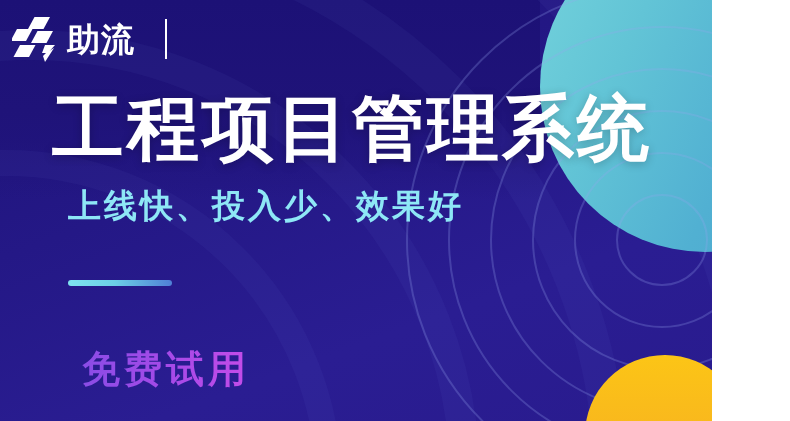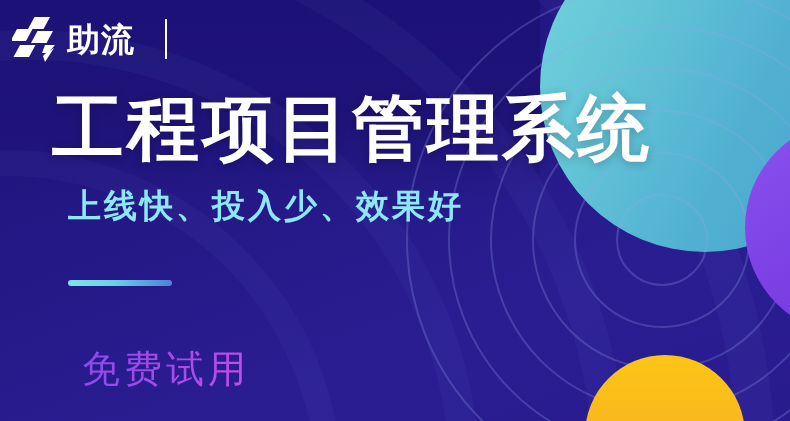--- a/index.html
+++ b/index.html
@@ -2,21 +2,21 @@
 <html><head>
 <meta charset="utf-8">
 <style>
   html, body {
     margin: 0;
     padding: 0;
     background: #ffffff;
   }
   .banner {
     position: relative;
-    width: 790px;
+    width: 712px;
     height: 421px;
     overflow: hidden;
     background: #231785;
     font-family: "Liberation Sans", "DejaVu Sans", sans-serif;
   }
 
   
   .bg-base {
     position: absolute;
     inset: 0;
@@ -143,21 +143,21 @@
     position: absolute;
     left: 68px; top: 280px;
     width: 104px; height: 6px;
     border-radius: 3px;
     background: linear-gradient(90deg, #7fe3ef 0%, #6ccfe6 45%, #4f7fd6 100%);
   }
   .cta-text {
     position: absolute;
     left: 82px; top: 350px;
     font-size: 38px;
-    font-weight: 400;
+    font-weight: 700;
     letter-spacing: 4px;
     line-height: 1;
     white-space: nowrap;
     background: linear-gradient(90deg, #8a4ce6 0%, #a84ae8 55%, #c44ce9 100%);
     -webkit-background-clip: text;
     background-clip: text;
     color: transparent;
     -webkit-text-fill-color: transparent;
   }
 </style>

